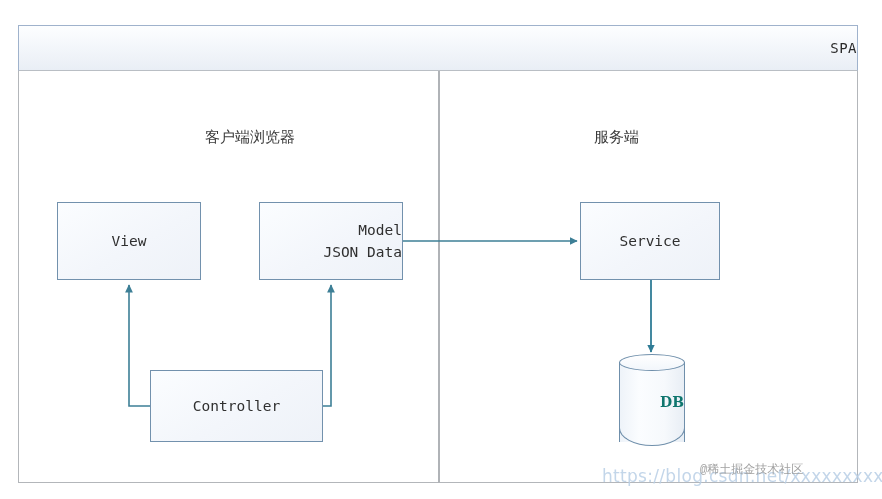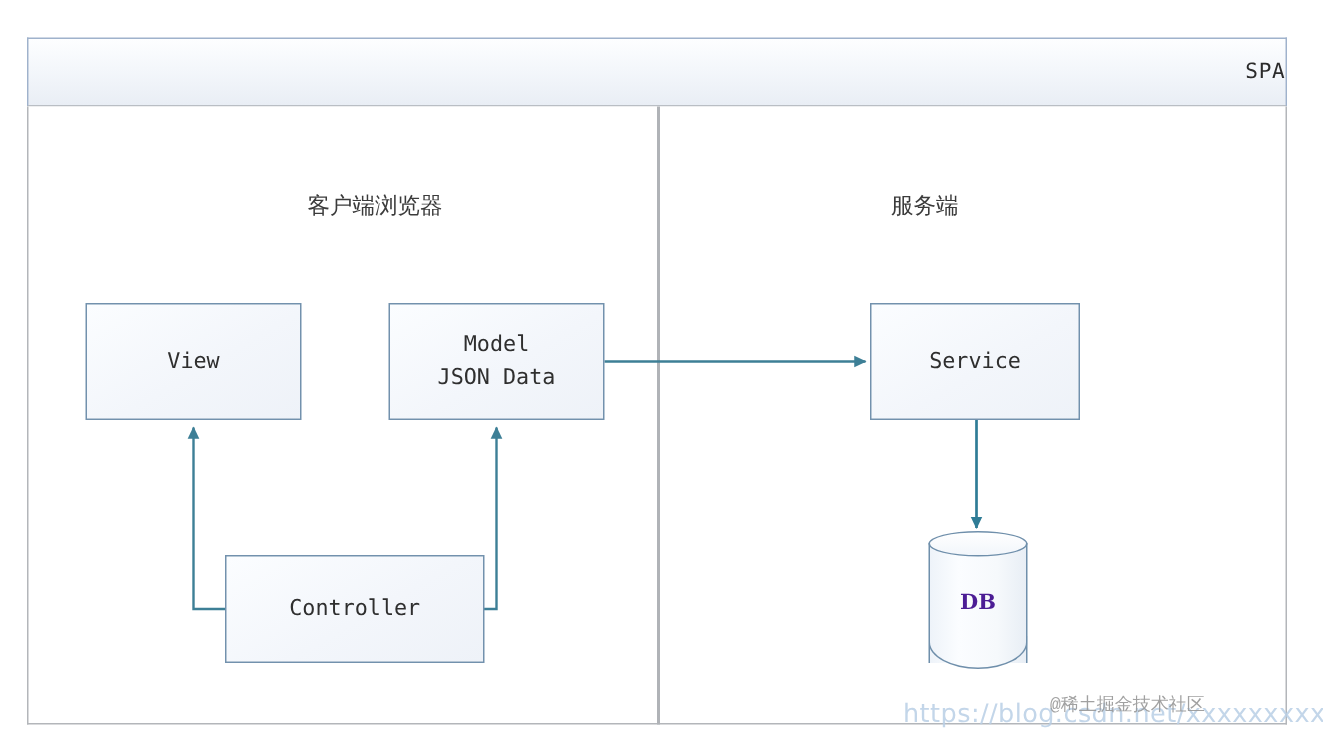--- a/index.html
+++ b/index.html
@@ -94,21 +94,21 @@
     align-items: center;
     justify-content: center;
     font-family: "DejaVu Sans Mono", "Liberation Mono", monospace;
     font-size: 14.5px;
     color: #2f2f2f;
     line-height: 1.55;
     text-align: center;
   }
 
   .node-view       { left: 57px;  top: 202px; width: 144px; height: 78px; gap: 44px; }
-  .node-model      { left: 259px; top: 202px; width: 144px; height: 78px; }
+  .node-model      { left: 259px; top: 202px; width: 144px; height: 78px; align-items: flex-end; }
   .node-service    { left: 580px; top: 202px; width: 140px; height: 78px; }
   .node-controller { left: 150px; top: 370px; width: 173px; height: 72px; }
 
   
   .cylinder {
     position: absolute;
     left: 619px;
     top: 354px;
     width: 66px;
     height: 96px;
@@ -149,21 +149,22 @@
   }
   .cyl-label {
     position: absolute;
     left: 0;
     top: 40px;
     width: 66px;
     text-align: center;
     font-family: "DejaVu Serif", "Liberation Serif", serif;
     font-weight: bold;
     font-size: 14px;
-    color: #4c1d95;
+    color: #0f766e;
+    padding-left: 20px;
   }
 
   
   .connectors {
     position: absolute;
     left: 0;
     top: 0;
     width: 882px;
     height: 499px;
     pointer-events: none;

